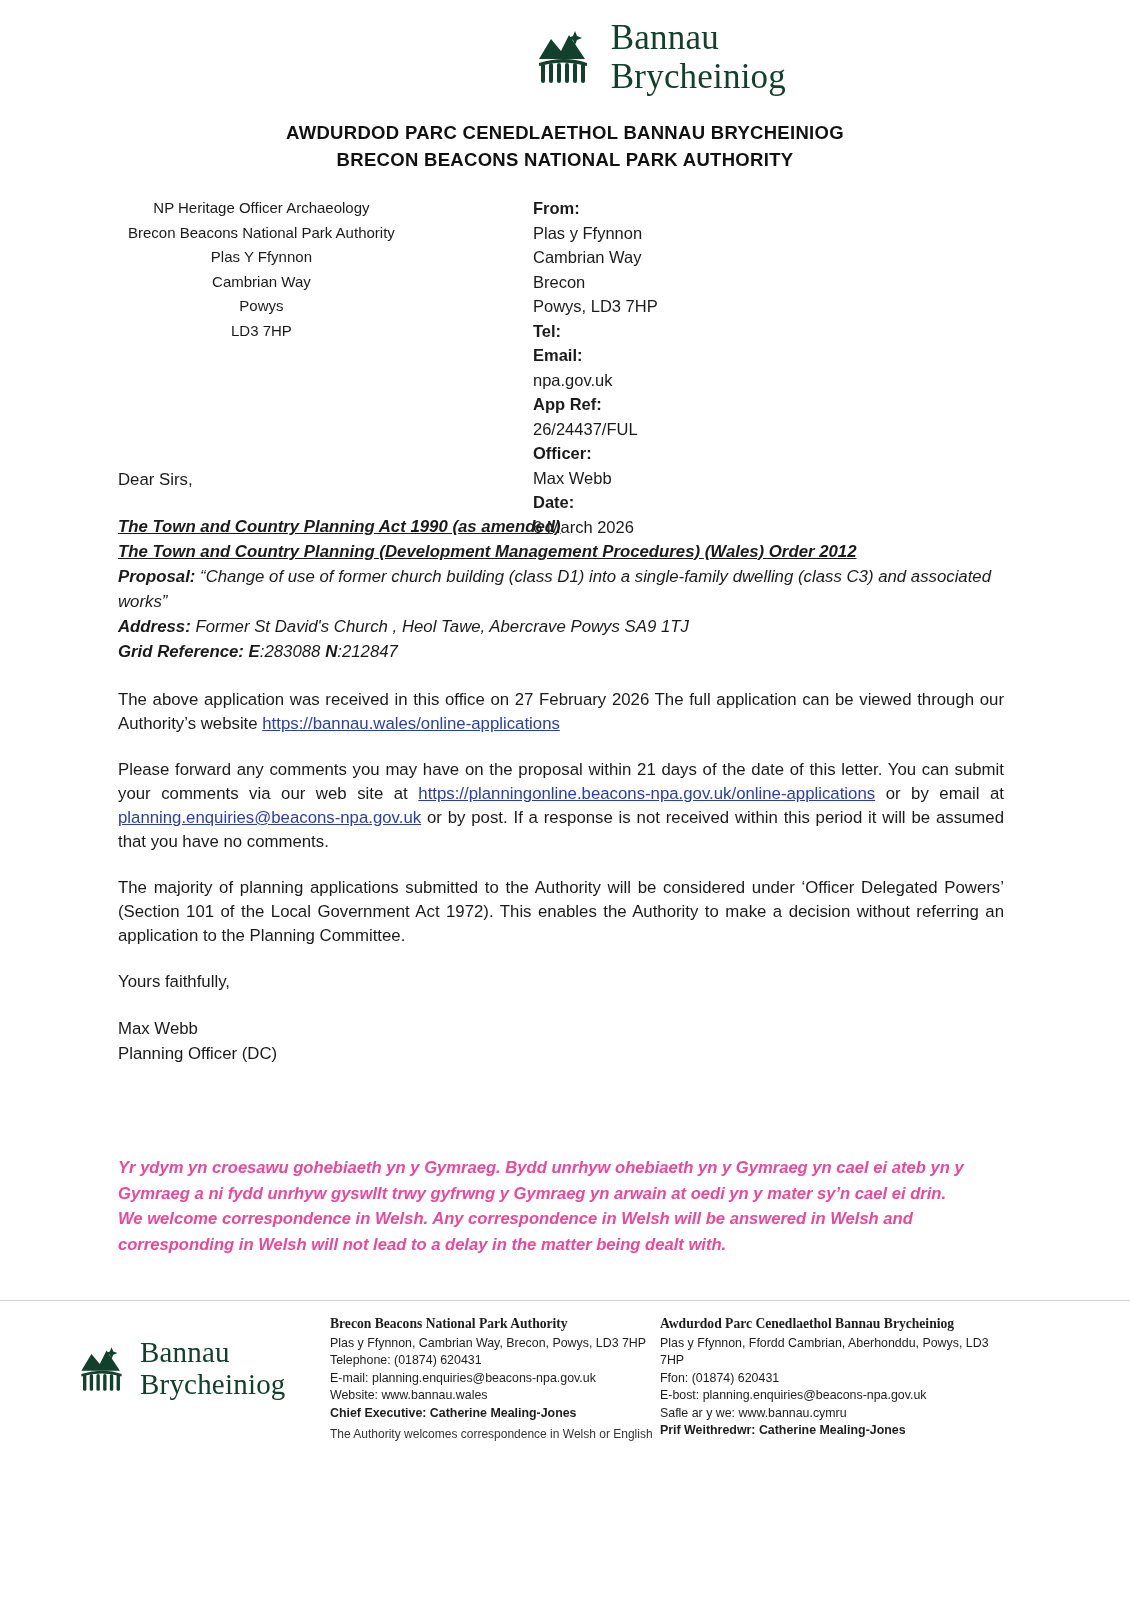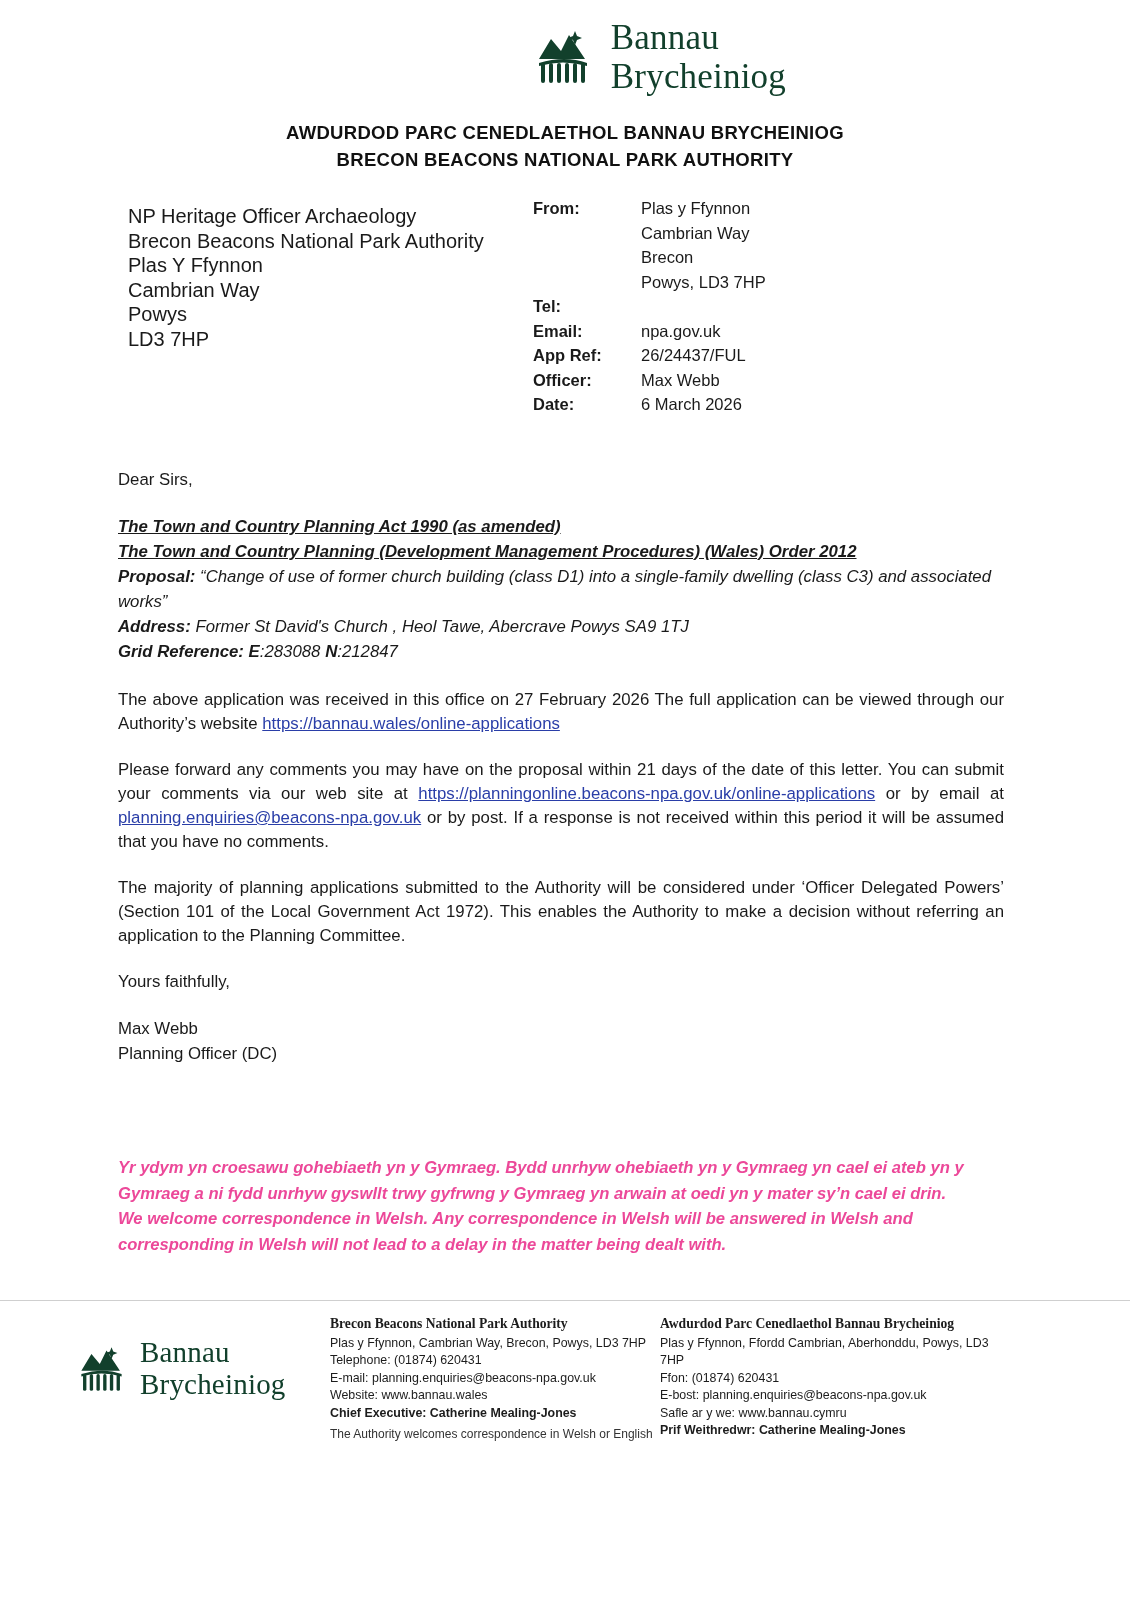--- a/index.html
+++ b/index.html
@@ -61,34 +61,36 @@
   
   .addr-wrap {
     position: absolute;
     top: 196px;
     left: 0;
     width: 1130px;
   }
   .addr-left {
     position: absolute;
     left: 128px;
-    top: 8px;
-    font-size: 20px;
+    top: 0;
+    font-size: 15px;
     line-height: 24.5px;
     color: #1a1a1a;
+    text-align: center;
   }
   .addr-right {
     position: absolute;
     left: 533px;
     top: 0;
     font-size: 16.5px;
     line-height: 24.5px;
   }
   .kv-row {
     display: flex;
+    flex-direction: column;
   }
   .kv-label {
     width: 108px;
     font-weight: bold;
     flex: none;
   }
   .kv-value {
     width: 330px;
   }
   .kv-value .wrap2 {

